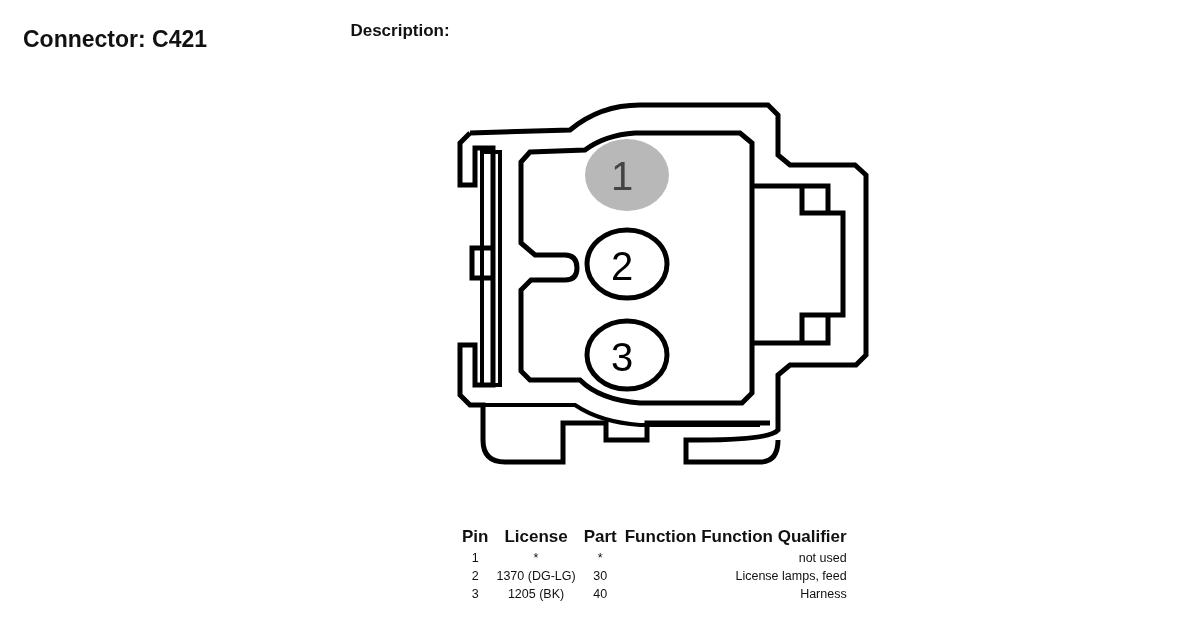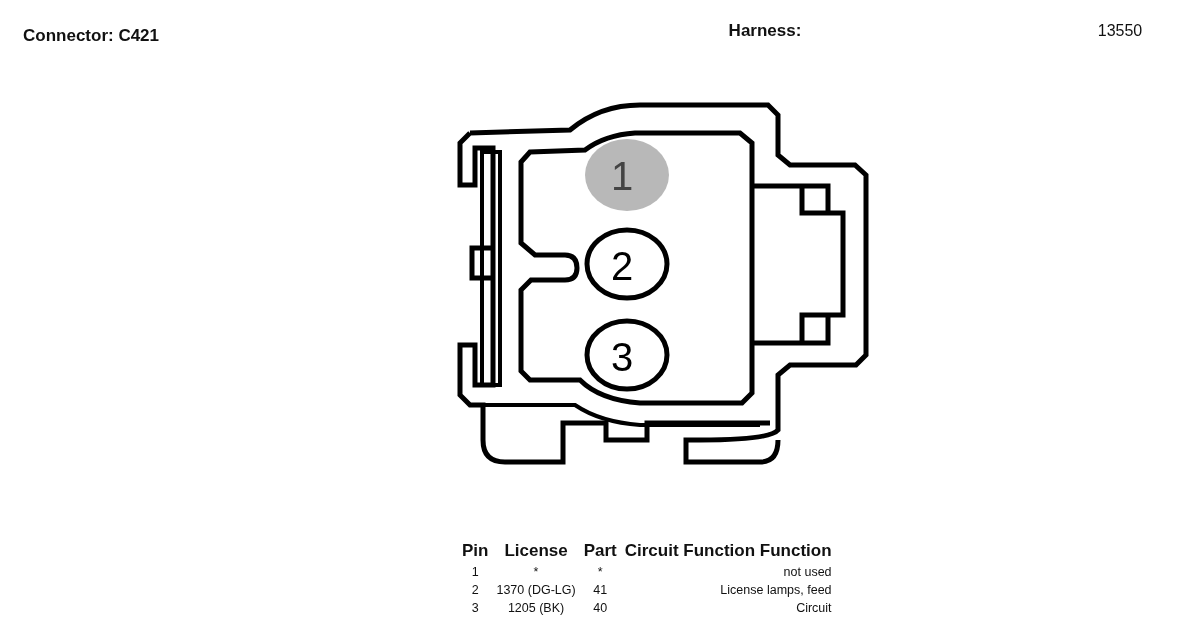--- a/index.html
+++ b/index.html
@@ -2,56 +2,54 @@
 <html><head>
 <meta charset="utf-8">
 <style>
   html, body { margin: 0; padding: 0; background: #ffffff; }
   body {
     width: 1199px; height: 632px; position: relative; overflow: hidden;
     font-family: "Liberation Sans", sans-serif; color: #111;
   }
   .title {
     position: absolute; left: 23px; top: 26px;
-    font-size: 17px; font-weight: bold; letter-spacing: 0;
+    font-size: 23px; font-weight: bold; letter-spacing: 0;
   }
   .hdr-col { position: absolute; top: 20px; text-align: center; }
   .hdr-col .lbl { font-size: 17px; font-weight: bold; line-height: 22px; }
   .hdr-col .val { font-size: 16px; line-height: 22px; }
   #desc { left: 300px; width: 200px; }
   #harness { left: 680px; width: 170px; }
   #basepart { left: 1050px; width: 140px; }
 
   .diagram { position: absolute; left: 0; top: 0; width: 1199px; height: 632px; }
 
   table.pins {
     position: absolute; left: 458px; top: 527px;
     border-collapse: collapse;
-    margin-top: 14px;
   }
   table.pins th {
     font-size: 17px; font-weight: bold; padding: 0 4px 2px 4px; text-align: center; white-space: nowrap;
   }
   table.pins td {
     font-size: 12.5px; padding: 2px 4px; white-space: nowrap; text-align: center;
   }
   table.pins td.func { text-align: right; }
 </style>
 </head>
 <body>
 
 <div class="title">Connector: C421</div>
 
 <div class="hdr-col" id="desc">
+  <div class="lbl">Description:</div>
 </div>
 <div class="hdr-col" id="harness">
-  <div class="lbl">Harness:</div>
 </div>
 <div class="hdr-col" id="basepart">
-  <div class="val">13550</div>
 </div>
 
 <svg class="diagram" viewBox="0 0 1199 632" xmlns="http://www.w3.org/2000/svg">
   <g fill="none" stroke="#000" stroke-width="5" stroke-linejoin="miter">
 
     <path d="M 470 133 L 570 130 Q 600 105 640 105 L 768 105 L 778 115 L 778 155 L 790 165 L 855 165 L 866 175 L 866 355 L 856 365 L 790 365 L 778 375 L 778 430
              Q 770 440 700 440 L 686 440 L 686 462 L 760 462 Q 778 462 778 440
              M 470 133 L 460 143 L 460 185 L 475 185 L 475 148 L 493 148 L 493 385 L 475 385 L 475 345 L 460 345 L 460 395 L 470 405 L 483 405
              L 483 440 Q 483 462 505 462 L 563 462 L 563 423 L 606 423 L 606 440 L 647 440 L 647 423 L 770 423"></path>
 
@@ -77,36 +75,36 @@
   <ellipse cx="627" cy="355" rx="40" ry="34" fill="#fff" stroke="#000" stroke-width="5"></ellipse>
   <text x="622" y="371" font-family="Liberation Sans, sans-serif" font-size="40" fill="#000" text-anchor="middle">3</text>
 </svg>
 
 <table class="pins">
   <thead>
     <tr>
       <th>Pin</th>
       <th>License</th>
       <th>Part</th>
-      <th>Circuit Function Function</th>
+      <th>Function Function Qualifier</th>
     </tr>
   </thead>
   <tbody>
     <tr>
       <td>1</td>
       <td>*</td>
       <td>*</td>
       <td class="func">not used</td>
     </tr>
     <tr>
       <td>2</td>
       <td>1370 (DG-LG)</td>
-      <td>41</td>
+      <td>30</td>
       <td class="func">License lamps, feed</td>
     </tr>
     <tr>
       <td>3</td>
       <td>1205 (BK)</td>
       <td>40</td>
-      <td class="func">Circuit</td>
+      <td class="func">Harness</td>
     </tr>
   </tbody>
 </table>
 
 </body></html>

